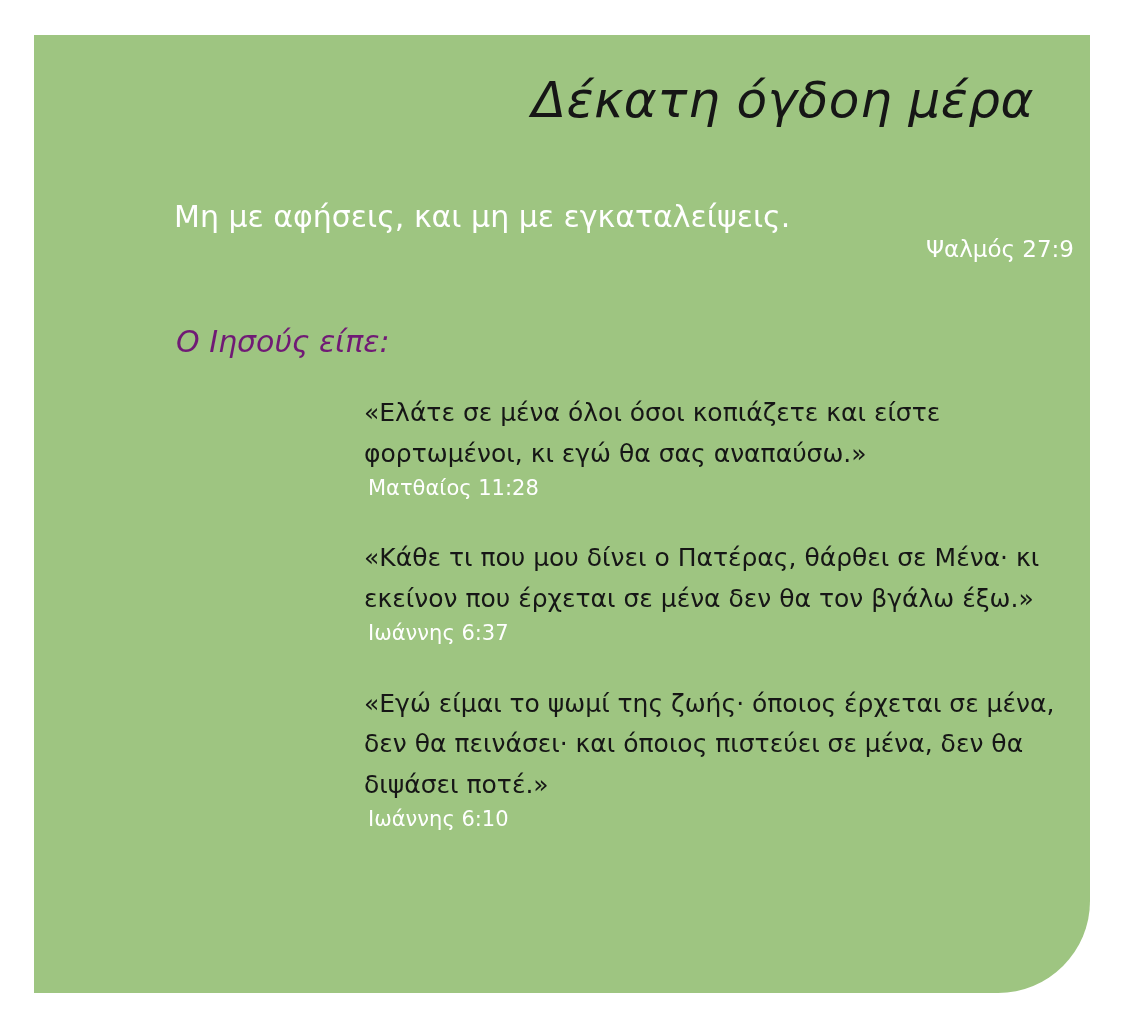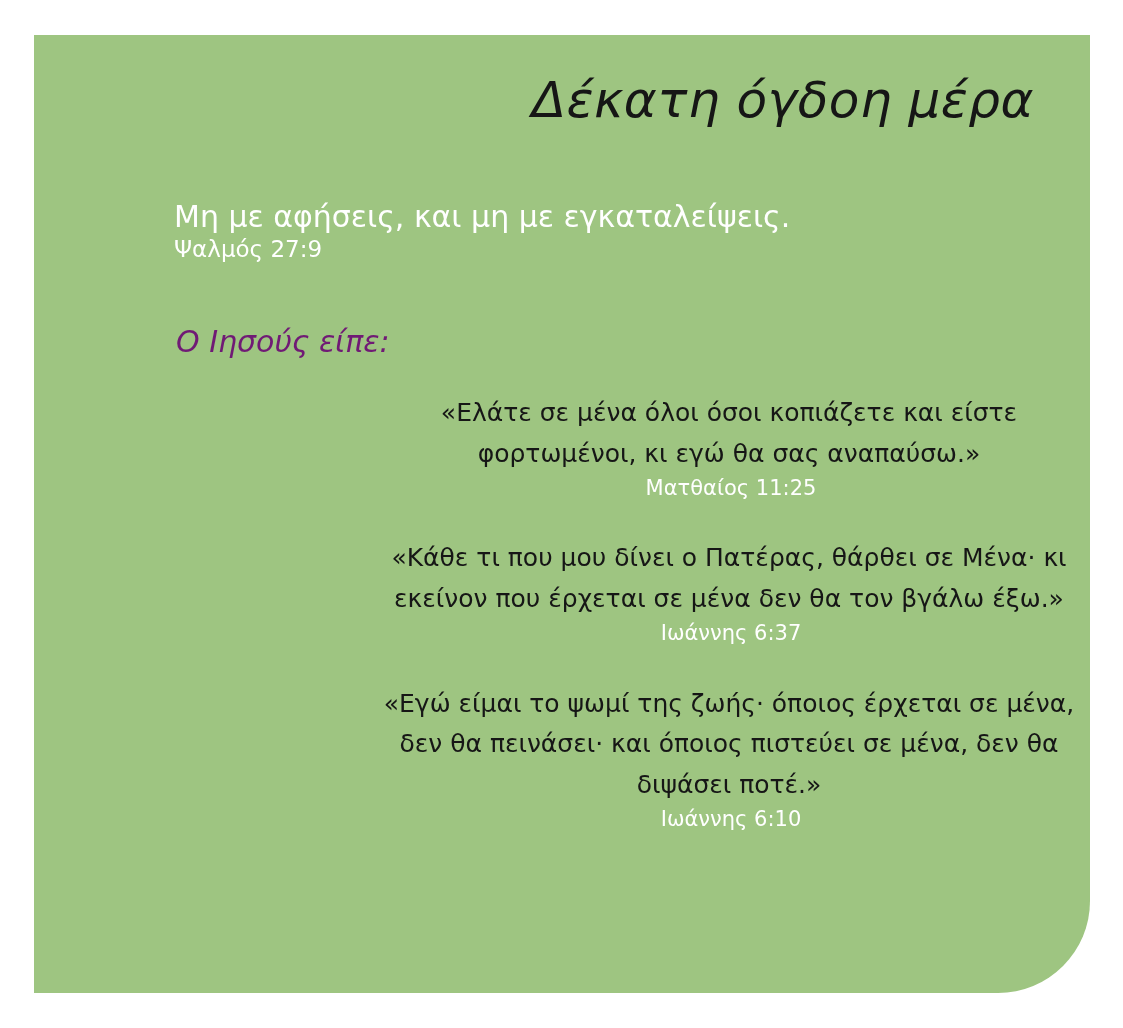--- a/index.html
+++ b/index.html
@@ -66,20 +66,21 @@
     color: #ffffff;
     white-space: nowrap;
   }
   .verse-main-ref {
     margin-top: 2px;
     font-family: "DejaVu Sans", sans-serif;
     font-weight: 400;
     font-size: 23px;
     line-height: 1.2;
     color: #ffffff;
+    text-align: right;
   }
 
   
   .lead-in {
     position: absolute;
     left: 142px;
     top: 289px;
     font-family: "DejaVu Sans", sans-serif;
     font-style: italic;
     font-weight: 400;
@@ -91,21 +92,20 @@
 
   
   #quotes {
     position: absolute;
     left: 330px;
     top: 358px;
     width: 730px;
   }
   .quote-block {
     margin-bottom: 36px;
-    text-align: center;
   }
   .quote-block:last-child {
     margin-bottom: 0;
     margin-top: 8px;
   }
   .quote-text {
     font-family: "DejaVu Sans", sans-serif;
     font-weight: 400;
     font-size: 25px;
     line-height: 1.62;
@@ -134,21 +134,21 @@
       <div class="verse-main-text">Μη με αφήσεις, και μη με εγκαταλείψεις.</div>
       <div class="verse-main-ref">Ψαλμός 27:9</div>
     </div>
 
     <div class="lead-in">Ο Ιησούς είπε:</div>
 
     <div id="quotes">
 
       <div class="quote-block">
         <div class="quote-text">«Ελάτε σε μένα όλοι όσοι κοπιάζετε και είστε φορτωμένοι, κι εγώ θα σας αναπαύσω.»</div>
-        <div class="quote-ref">Ματθαίος 11:25</div>
+        <div class="quote-ref">Ματθαίος 11:28</div>
       </div>
 
       <div class="quote-block">
         <div class="quote-text">«Κάθε τι που μου δίνει ο Πατέρας, θάρθει σε Μένα· κι εκείνον που έρχεται σε μένα δεν θα τον βγάλω έξω.»</div>
         <div class="quote-ref">Ιωάννης 6:37</div>
       </div>
 
       <div class="quote-block">
         <div class="quote-text">«Εγώ είμαι το ψωμί της ζωής· όποιος έρχεται σε μένα, δεν θα πεινάσει· και όποιος πιστεύει σε μένα, δεν θα διψάσει ποτέ.»</div>
         <div class="quote-ref">Ιωάννης 6:10</div>

